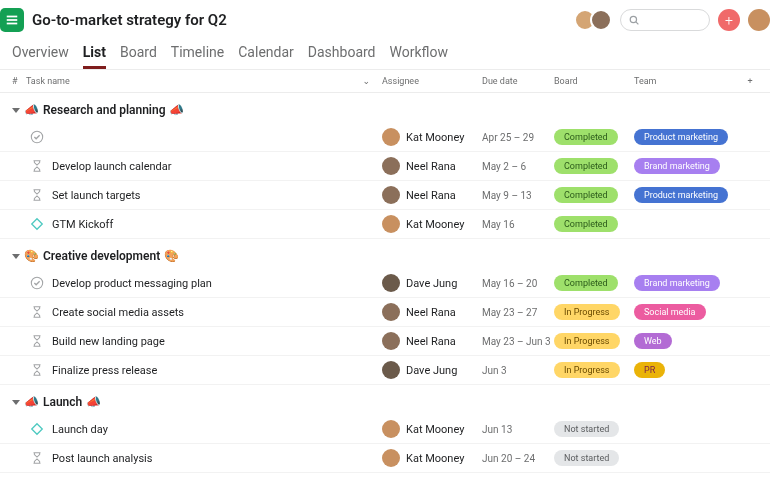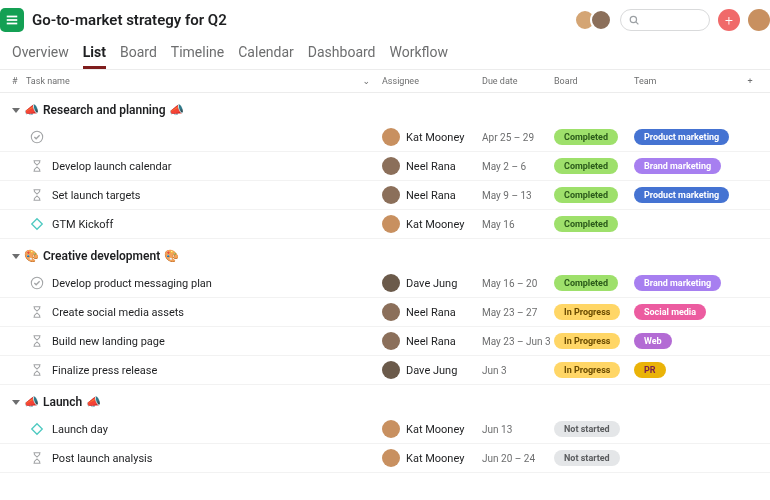--- a/index.html
+++ b/index.html
@@ -27,21 +27,21 @@
 .section-hdr{display:flex;align-items:center;padding:10px 12px 6px;gap:4px;font-weight:600;font-size:12px}
 .section-hdr .caret{width:0;height:0;border-left:4px solid transparent;border-right:4px solid transparent;border-top:5px solid #6d6e6f}
 .row{display:flex;align-items:center;padding:5px 12px;border-bottom:1px solid #f2f2f2;font-size:11px}
 .row .task-cell{flex:1;display:flex;align-items:center;gap:8px;padding-left:18px}
 .ico{width:14px;height:14px;flex-shrink:0}
 .assignee-cell{width:100px;display:flex;align-items:center;gap:6px}
 .av-sm{width:18px;height:18px;border-radius:50%;flex-shrink:0}
 .due-cell{width:72px;color:#6d6e6f;font-size:10px}
 .status-cell{width:80px}
 .team-cell{width:108px}
-.pill{display:inline-block;padding:3px 10px;border-radius:10px;font-size:9px;font-weight:700;white-space:nowrap}
+.pill{display:inline-block;padding:3px 10px;border-radius:10px;font-size:9px;font-weight:400;white-space:nowrap}
 .chev{color:#6d6e6f}
 .searchico{color:#9ca0a4}
 </style>
 </head>
 <body>
 
 <div class="topbar">
   <div class="logo">
     <svg viewBox="0 0 16 16">
         <rect x="2" y="3" width="12" height="2" fill="#fff"></rect>

